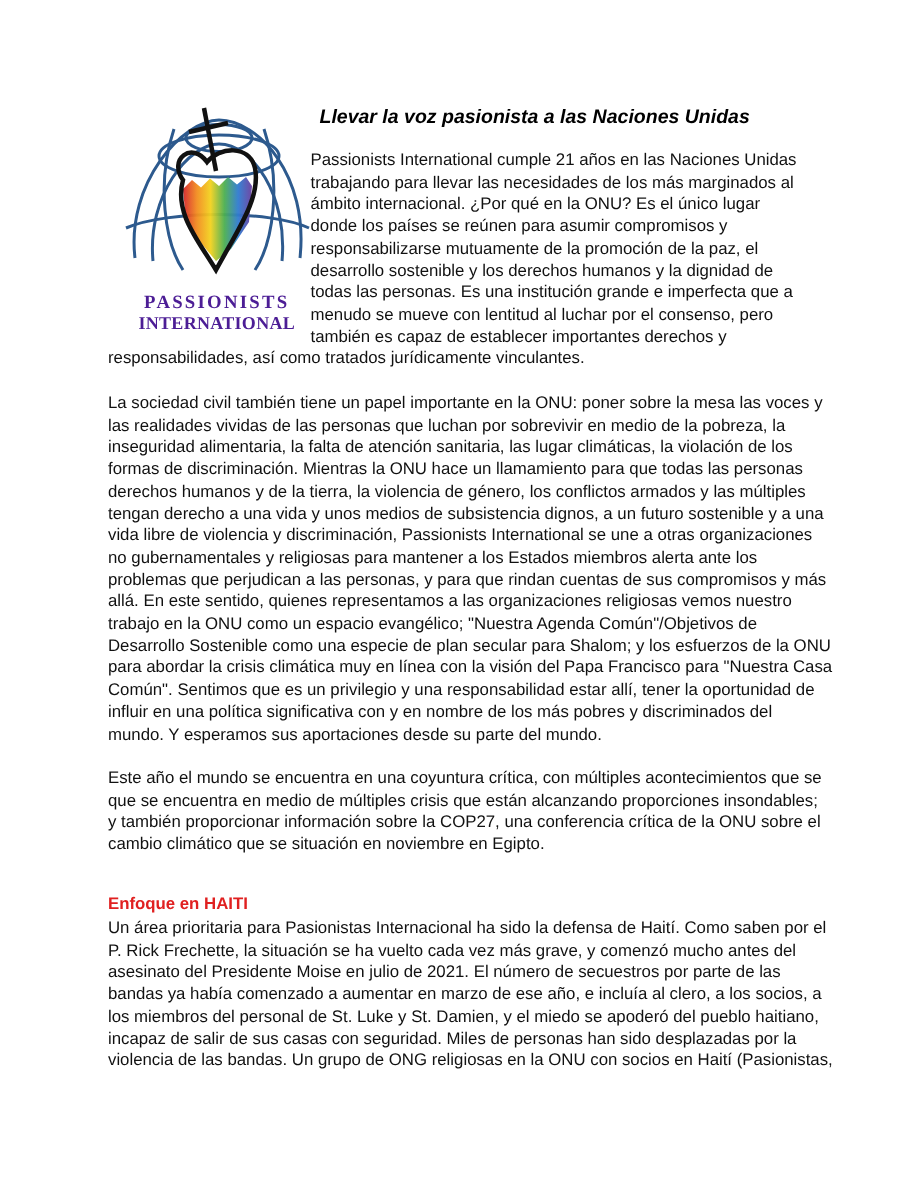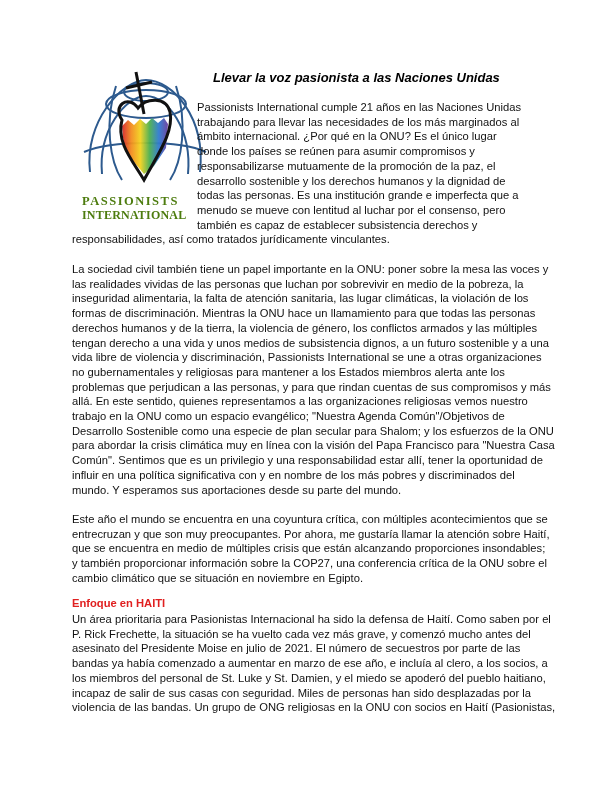--- a/index.html
+++ b/index.html
@@ -8,33 +8,33 @@
       font-family: "Liberation Sans", "DejaVu Sans", sans-serif;
       color: #111;
     }
     .page { position: absolute; left: 0; top: 0; width: 612px; height: 792px; }
     .logo {
       position: absolute; left: 82px; top: 62px; width: 125px; height: 165px;
     }
     .logo svg { width: 125px; height: 130px; display: block; }
     .logo-text {
       font-family: "Liberation Serif", "DejaVu Serif", serif;
-      font-weight: bold; color: #4d7c0f;
+      font-weight: bold; text-align: center; color: #4c1d95;
       font-size: 12.5px; letter-spacing: 1.5px; line-height: 14px;
       margin-top: 2px;
     }
     .logo-text .l2 { letter-spacing: 0.2px; font-size: 12px; }
     .title {
       position: absolute; left: 213px; top: 70px;
       font-size: 13px; font-weight: bold; font-style: italic; color: #000;
       margin: 0;
       text-align: right;
     }
     .intro {
-      position: absolute; left: 197px; top: 100px; width: 330px;
+      position: absolute; left: 207px; top: 100px; width: 330px;
       font-size: 11.2px; line-height: 14.7px; margin: 0;
     }
     .intro-cont {
       position: absolute; left: 72px; top: 232px; width: 480px;
       font-size: 11.2px; line-height: 14.7px; margin: 0;
     }
     .body-text {
       position: absolute; left: 72px; width: 476px;
       font-size: 11.2px; line-height: 14.7px; margin: 0;
     }
@@ -96,21 +96,21 @@
 
   <p class="intro">
     <span class="line">Passionists International cumple 21 años en las Naciones Unidas</span>
     <span class="line">trabajando para llevar las necesidades de los más marginados al</span>
     <span class="line">ámbito internacional.  ¿Por qué en la ONU?  Es el único lugar</span>
     <span class="line">donde los países se reúnen para asumir compromisos y</span>
     <span class="line">responsabilizarse mutuamente de la promoción de la paz, el</span>
     <span class="line">desarrollo sostenible y los derechos humanos y la dignidad de</span>
     <span class="line">todas las personas. Es una institución grande e imperfecta que a</span>
     <span class="line">menudo se mueve con lentitud al luchar por el consenso, pero</span>
-    <span class="line">también es capaz de establecer subsistencia derechos y</span>
+    <span class="line">también es capaz de establecer importantes derechos y</span>
   </p>
   <p class="intro-cont">
     <span class="line">responsabilidades, así como tratados jurídicamente vinculantes.</span>
   </p>
 
   <p class="body-text p2">
     <span class="line">La sociedad civil también tiene un papel importante en la ONU: poner sobre la mesa las voces y</span>
     <span class="line">las realidades vividas de las personas que luchan por sobrevivir en medio de la pobreza, la</span>
     <span class="line">inseguridad alimentaria, la falta de atención sanitaria, las lugar climáticas, la violación de los</span>
     <span class="line">formas de discriminación. Mientras la ONU hace un llamamiento para que todas las personas</span>
@@ -123,21 +123,20 @@
     <span class="line">trabajo en la ONU como un espacio evangélico; "Nuestra Agenda Común"/Objetivos de</span>
     <span class="line">Desarrollo Sostenible como una especie de plan secular para Shalom; y los esfuerzos de la ONU</span>
     <span class="line">para abordar la crisis climática muy en línea con la visión del Papa Francisco para "Nuestra Casa</span>
     <span class="line">Común". Sentimos que es un privilegio y una responsabilidad estar allí, tener la oportunidad de</span>
     <span class="line">influir en una política significativa con y en nombre de los más pobres y discriminados del</span>
     <span class="line">mundo. Y esperamos sus aportaciones desde su parte del mundo.</span>
   </p>
 
   <p class="body-text p3">
     <span class="line">Este año el mundo se encuentra en una coyuntura crítica, con múltiples acontecimientos que se</span>
-    <span class="line">entrecruzan y que son muy preocupantes. Por ahora, me gustaría llamar la atención sobre Haití,</span>
     <span class="line">que se encuentra en medio de múltiples crisis que están alcanzando proporciones insondables;</span>
     <span class="line">y también proporcionar información sobre la COP27, una conferencia crítica de la ONU sobre el</span>
     <span class="line">cambio climático que se situación en noviembre en Egipto.</span>
   </p>
 
   <h2 class="haiti-heading">Enfoque en HAITI</h2>
 
   <p class="body-text p4">
     <span class="line">Un área prioritaria para Pasionistas Internacional ha sido la defensa de Haití. Como saben por el</span>
     <span class="line">P. Rick Frechette, la situación se ha vuelto cada vez más grave, y comenzó mucho antes del</span>

